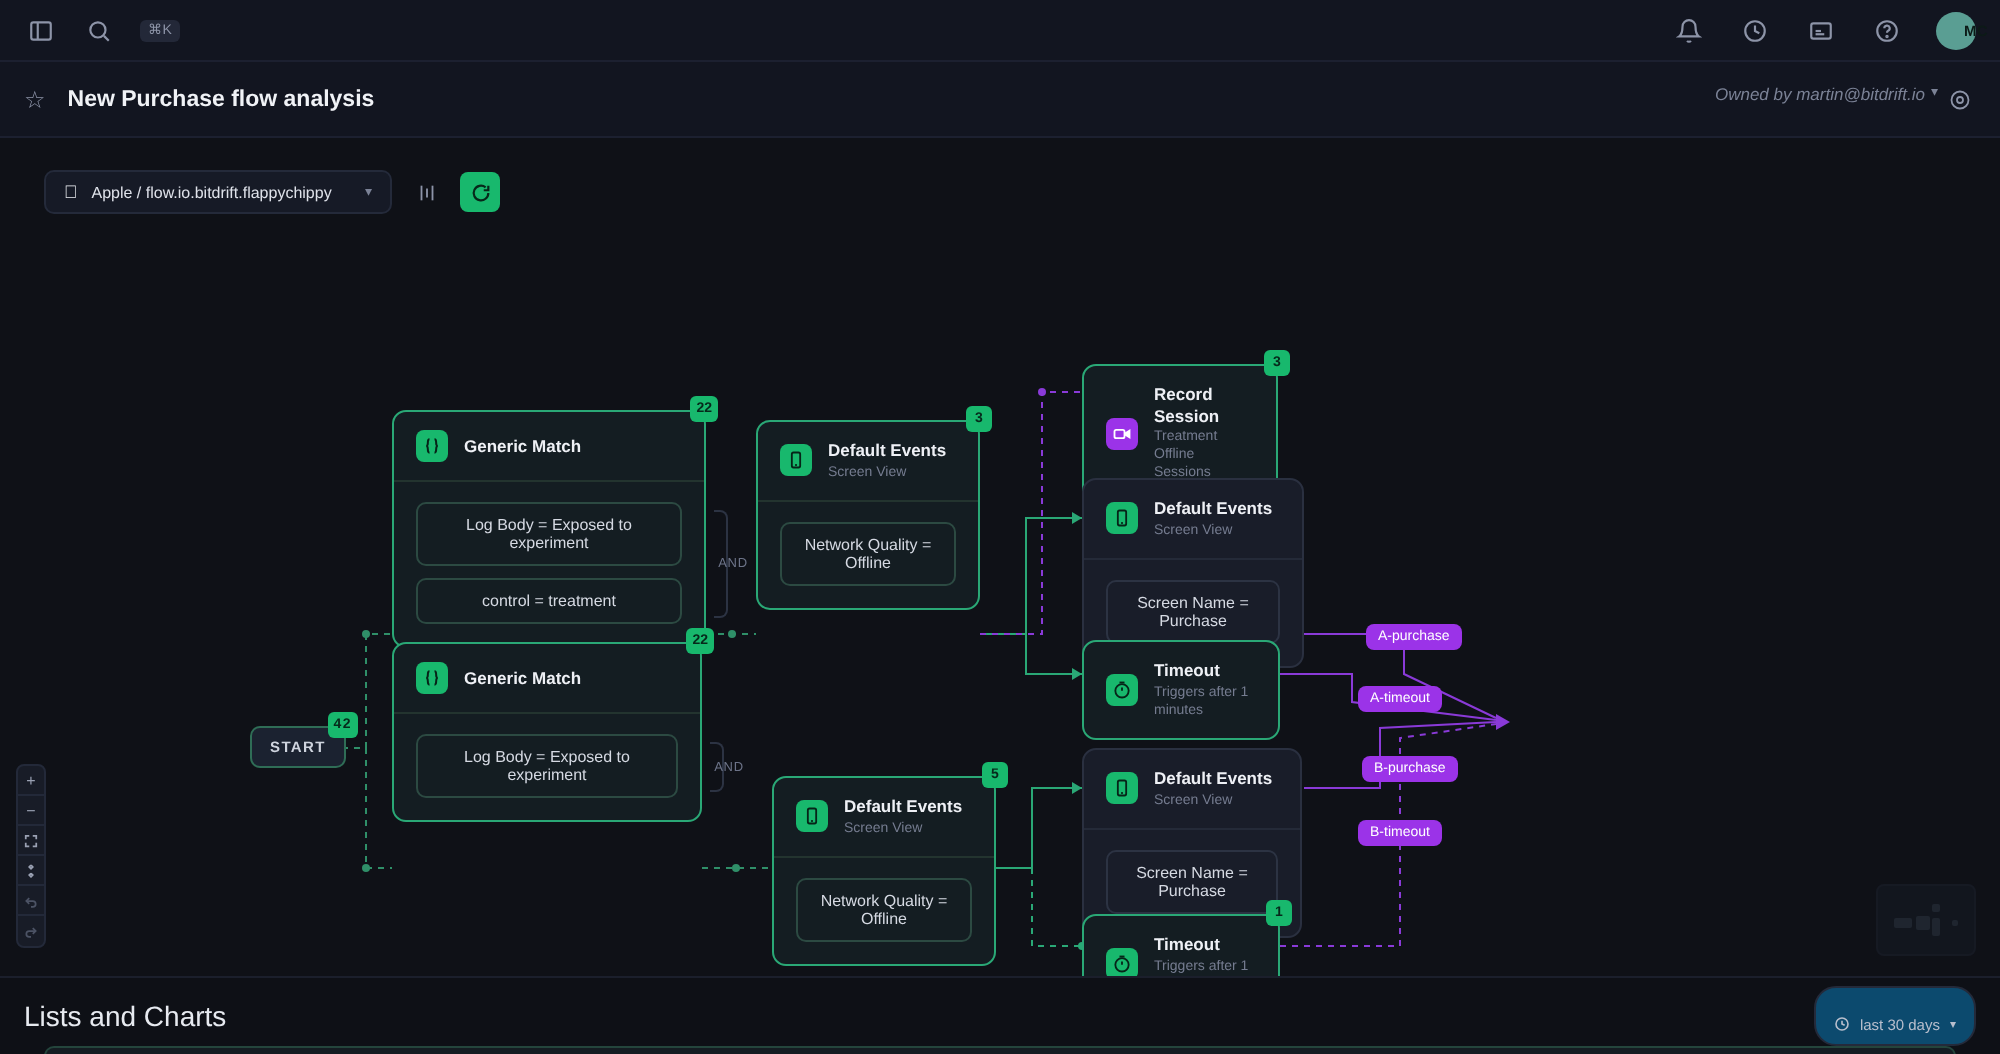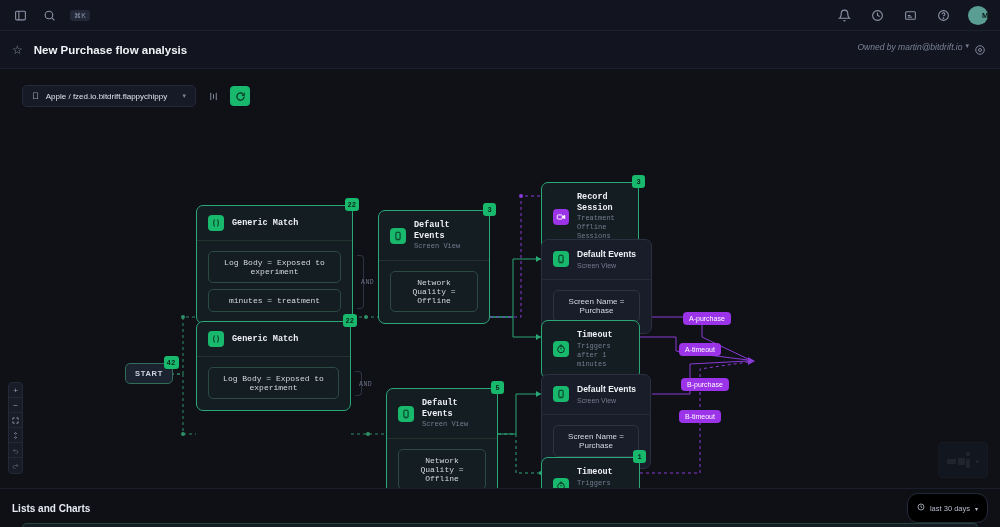--- a/index.html
+++ b/index.html
@@ -100,21 +100,21 @@
   svg.edges { position: absolute; inset: 0; width: 1000px; height: 419px; }
 
   
   .node {
     position: absolute;
     background: #191d29;
     border: 1px solid #2a3040;
     border-radius: 7px;
     z-index: 3;
   }
-  .node.sel { border-color: #2aa876; background: #141d22; font-family: Liberation Mono, monospace; }
+  .node.sel { border-color: #2aa876; background: #141d22; }
   .node-head {
     display: flex; align-items: center; gap: 8px;
     padding: 9px 11px;
   }
   .nicon {
     width: 16px; height: 16px; border-radius: 4px;
     display: flex; align-items: center; justify-content: center;
     flex-shrink: 0;
   }
   .nicon.green { background: #18b86d; color: #062418; }
@@ -198,26 +198,26 @@
 
   
   .bottombar {
     position: absolute; bottom: 0; left: 0;
     width: 1000px; height: 39px;
     background: #0e1016;
     border-top: 1px solid #1b1f2c;
     display: flex; align-items: center;
     padding: 0 12px;
   }
-  .bb-title { font-size: 10px; font-weight: bold; color: #e7eaf0; }
+  .bb-title { font-size: 14px; font-weight: normal; color: #e7eaf0; }
   .daterange {
     margin-left: auto;
-    background: #000000; border: 1px solid #242a3a;
+    background: #0c4a6e; border: 1px solid #242a3a;
     border-radius: 11px; height: 18px;
-    display: flex; align-items: center; gap: 5px;
+    display: flex; gap: 5px;
     padding: 14px 9px; font-size: 7.5px; color: #b9bfcd;
     cursor: pointer;
   }
   .strip {
     position: absolute; bottom: -1px; left: 22px; right: 22px;
     height: 5px; background: #151c22;
     border: 1px solid #24453c; border-bottom: none;
     border-radius: 5px 5px 0 0;
   }
 </style>
@@ -334,21 +334,21 @@
       <span class="nicon green">
         <svg width="10" height="10" viewBox="0 0 24 24" fill="none" stroke="currentColor" stroke-width="2.4">
           <path d="M9 4c-2 0-2 3-2 4s0 4-2 4c2 0 2 3 2 4s0 4 2 4"></path>
             <path d="M15 4c2 0 2 3 2 4s0 4 2 4c-2 0-2 3-2 4s0 4-2 4"></path>
         </svg>
       </span>
       <span class="ntitle">Generic Match</span>
     </div>
     <div class="node-body">
       <div class="chip">Log Body = Exposed to experiment</div>
-      <div class="chip">minutes = treatment</div>
+      <div class="chip">control = treatment</div>
       <div class="andbr"></div>
       <div class="andlbl">AND</div>
     </div>
   </div>
 
   <div class="node sel" style="left:378px; top:141px; width:112px;">
     <span class="badge">3</span>
     <div class="node-head">
       <span class="nicon green">
         <svg width="10" height="10" viewBox="0 0 24 24" fill="none" stroke="currentColor" stroke-width="2.2">
@@ -530,21 +530,21 @@
     <span class="mm-b" style="left:19px; top:15px; width:7px; height:7px;"></span>
     <span class="mm-b" style="left:27px; top:9px; width:4px; height:4px;"></span>
     <span class="mm-b" style="left:27px; top:16px; width:4px; height:9px;"></span>
     <span class="mm-b" style="left:37px; top:17px; width:3px; height:3px;"></span>
   </div>
 </div>
 
 <div class="canvas-toolbar">
   <div class="appsel">
     <span class="apple"></span>
-    <span class="apptxt">Apple / fzed.io.bitdrift.flappychippy</span>
+    <span class="apptxt">Apple / flow.io.bitdrift.flappychippy</span>
     <span class="c">▾</span>
   </div>
   <div class="tbtn">
     <svg width="11" height="11" viewBox="0 0 24 24" fill="none" stroke="currentColor" stroke-width="2">
       <line x1="6" y1="4" x2="6" y2="20"></line>
         <line x1="12" y1="7" x2="12" y2="17"></line>
         <line x1="18" y1="4" x2="18" y2="20"></line>
     </svg>
   </div>
   <div class="tbtn green">

